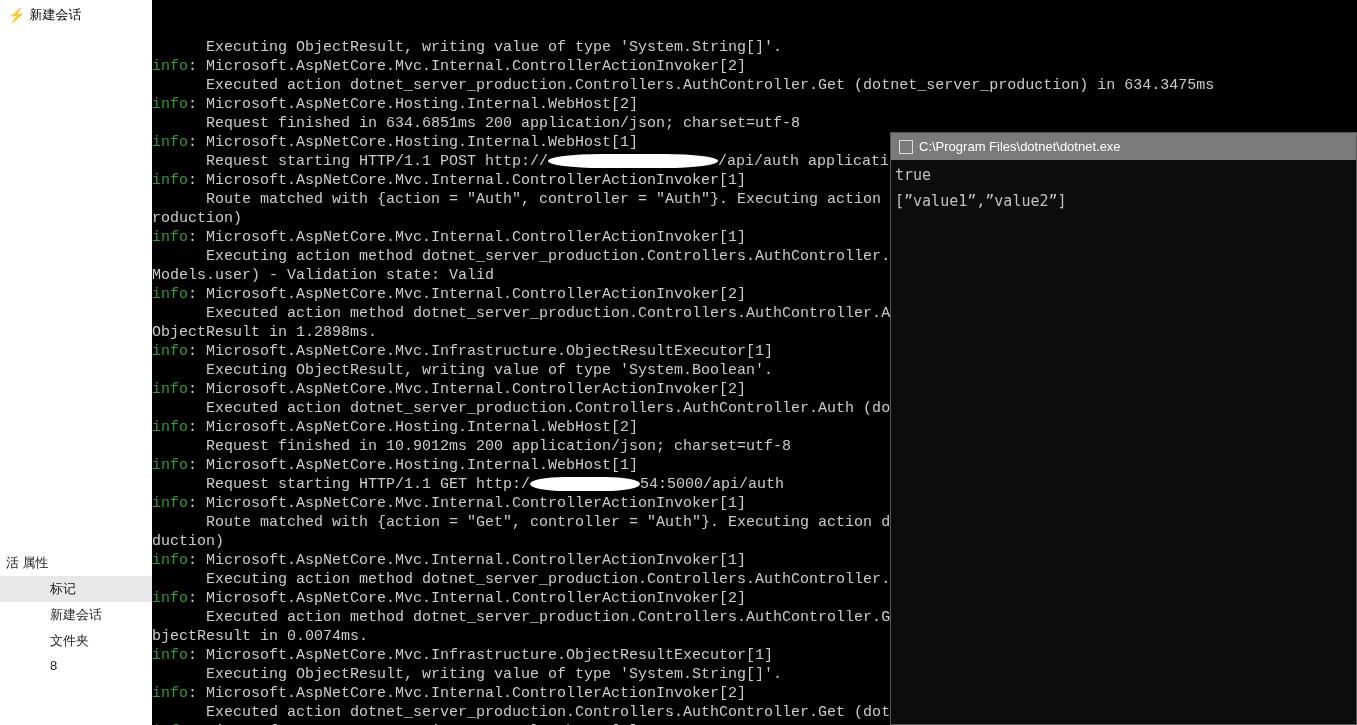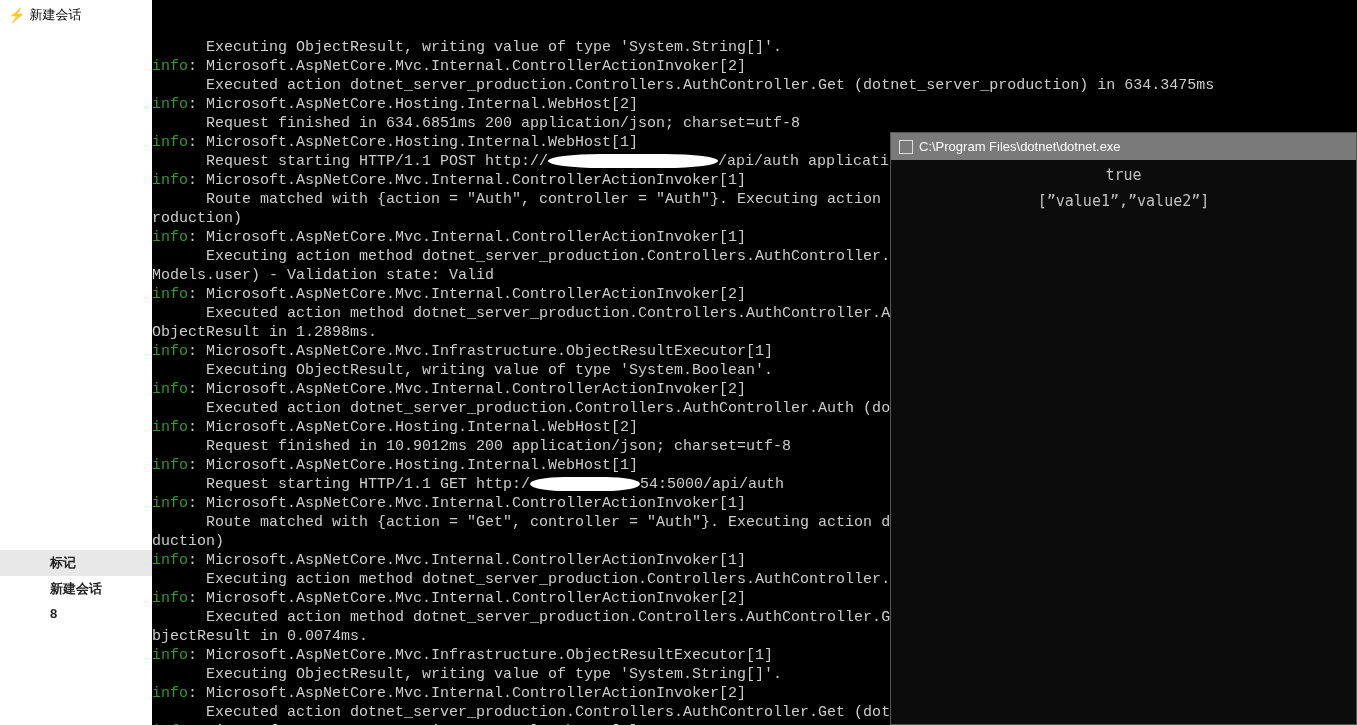--- a/index.html
+++ b/index.html
@@ -32,21 +32,20 @@
   }
   .sidebar-section-header {
     padding: 4px 6px;
     font-size: 13px;
     color: #222;
   }
   .sidebar-item {
     padding: 4px 6px 4px 50px;
     color: #222;
     cursor: pointer;
-    font-weight: bold;
   }
   .sidebar-item.selected {
     background: #e8e8e8;
   }
   .sidebar-divider {
     height: 520px;
   }
   .terminal {
     position: absolute;
     left: 152px;
@@ -74,21 +73,20 @@
   }
   .popup {
     position: absolute;
     left: 890px;
     top: 132px;
     width: 467px;
     height: 593px;
     background: #0c0c0c;
     border: 1px solid #555;
     font-family: "SimSun", "Consolas", monospace;
-    text-align: center;
   }
   .popup-titlebar {
     background: #7a7a7a;
     color: #fff;
     padding: 6px 8px;
     font-size: 13px;
     display: flex;
     align-items: center;
     gap: 6px;
     font-family: "Segoe UI", sans-serif;
@@ -109,23 +107,25 @@
 </style>
 </head>
 <body>
 
 <div class="sidebar">
   <div class="sidebar-top">
     <span class="dot">⚡</span>
     <span>新建会话</span>
   </div>
   <div class="sidebar-divider"></div>
+  <div class="sidebar-section-header">活 属性</div>
   <div id="sidebar-items">
       <div class="sidebar-item selected">标记</div>
       <div class="sidebar-item">新建会话</div>
+      <div class="sidebar-item">文件夹</div>
       <div class="sidebar-item">8</div>
     </div>
 </div>
 
 <div class="terminal">
   <div id="terminal-lines"><span class="log-line">      <span class="log-text">Executing ObjectResult, writing value of type 'System.String[]'.</span></span><span class="log-line"><span class="info">info</span><span class="log-text">: Microsoft.AspNetCore.Mvc.Internal.ControllerActionInvoker[2]</span></span><span class="log-line">      <span class="log-text">Executed action dotnet_server_production.Controllers.AuthController.Get (dotnet_server_production) in 634.3475ms</span></span><span class="log-line"><span class="info">info</span><span class="log-text">: Microsoft.AspNetCore.Hosting.Internal.WebHost[2]</span></span><span class="log-line">      <span class="log-text">Request finished in 634.6851ms 200 application/json; charset=utf-8</span></span><span class="log-line"><span class="info">info</span><span class="log-text">: Microsoft.AspNetCore.Hosting.Internal.WebHost[1]</span></span><span class="log-line">      <span class="log-text">Request starting HTTP/1.1 POST http://</span><span class="redaction" style="width:170px"></span><span class="log-text">/api/auth application/json 43</span></span><span class="log-line"><span class="info">info</span><span class="log-text">: Microsoft.AspNetCore.Mvc.Internal.ControllerActionInvoker[1]</span></span><span class="log-line">      <span class="log-text">Route matched with {action = "Auth", controller = "Auth"}. Executing action</span></span><span class="log-line"><span class="log-text">roduction)</span></span><span class="log-line"><span class="info">info</span><span class="log-text">: Microsoft.AspNetCore.Mvc.Internal.ControllerActionInvoker[1]</span></span><span class="log-line">      <span class="log-text">Executing action method dotnet_server_production.Controllers.AuthController.</span></span><span class="log-line"><span class="log-text">Models.user) - Validation state: Valid</span></span><span class="log-line"><span class="info">info</span><span class="log-text">: Microsoft.AspNetCore.Mvc.Internal.ControllerActionInvoker[2]</span></span><span class="log-line">      <span class="log-text">Executed action method dotnet_server_production.Controllers.AuthController.A</span></span><span class="log-line"><span class="log-text">ObjectResult in 1.2898ms.</span></span><span class="log-line"><span class="info">info</span><span class="log-text">: Microsoft.AspNetCore.Mvc.Infrastructure.ObjectResultExecutor[1]</span></span><span class="log-line">      <span class="log-text">Executing ObjectResult, writing value of type 'System.Boolean'.</span></span><span class="log-line"><span class="info">info</span><span class="log-text">: Microsoft.AspNetCore.Mvc.Internal.ControllerActionInvoker[2]</span></span><span class="log-line">      <span class="log-text">Executed action dotnet_server_production.Controllers.AuthController.Auth (do</span></span><span class="log-line"><span class="info">info</span><span class="log-text">: Microsoft.AspNetCore.Hosting.Internal.WebHost[2]</span></span><span class="log-line">      <span class="log-text">Request finished in 10.9012ms 200 application/json; charset=utf-8</span></span><span class="log-line"><span class="info">info</span><span class="log-text">: Microsoft.AspNetCore.Hosting.Internal.WebHost[1]</span></span><span class="log-line">      <span class="log-text">Request starting HTTP/1.1 GET http:/</span><span class="redaction" style="width:110px"></span><span class="log-text">54:5000/api/auth</span></span><span class="log-line"><span class="info">info</span><span class="log-text">: Microsoft.AspNetCore.Mvc.Internal.ControllerActionInvoker[1]</span></span><span class="log-line">      <span class="log-text">Route matched with {action = "Get", controller = "Auth"}. Executing action d</span></span><span class="log-line"><span class="log-text">duction)</span></span><span class="log-line"><span class="info">info</span><span class="log-text">: Microsoft.AspNetCore.Mvc.Internal.ControllerActionInvoker[1]</span></span><span class="log-line">      <span class="log-text">Executing action method dotnet_server_production.Controllers.AuthController.G</span></span><span class="log-line"><span class="info">info</span><span class="log-text">: Microsoft.AspNetCore.Mvc.Internal.ControllerActionInvoker[2]</span></span><span class="log-line">      <span class="log-text">Executed action method dotnet_server_production.Controllers.AuthController.G</span></span><span class="log-line"><span class="log-text">bjectResult in 0.0074ms.</span></span><span class="log-line"><span class="info">info</span><span class="log-text">: Microsoft.AspNetCore.Mvc.Infrastructure.ObjectResultExecutor[1]</span></span><span class="log-line">      <span class="log-text">Executing ObjectResult, writing value of type 'System.String[]'.</span></span><span class="log-line"><span class="info">info</span><span class="log-text">: Microsoft.AspNetCore.Mvc.Internal.ControllerActionInvoker[2]</span></span><span class="log-line">      <span class="log-text">Executed action dotnet_server_production.Controllers.AuthController.Get (dot</span></span><span class="log-line"><span class="info">info</span><span class="log-text">: Microsoft.AspNetCore.Hosting.Internal.WebHost[2]</span></span></div>
 </div>
 
 <div class="popup">
   <div class="popup-titlebar">

